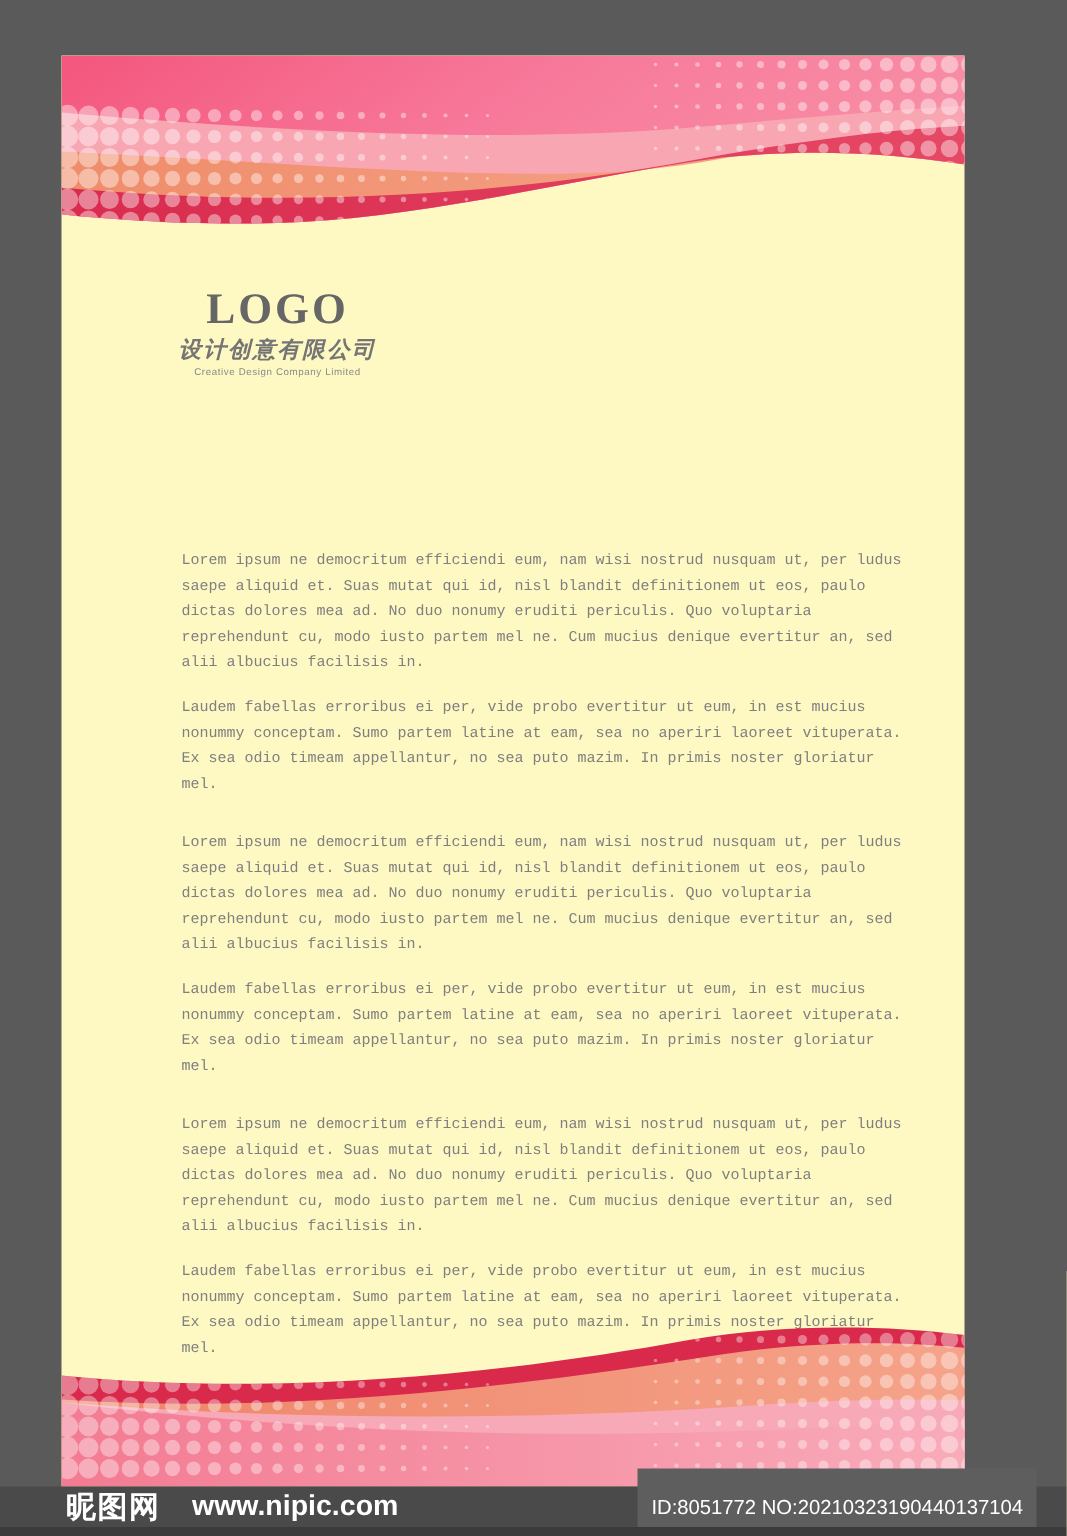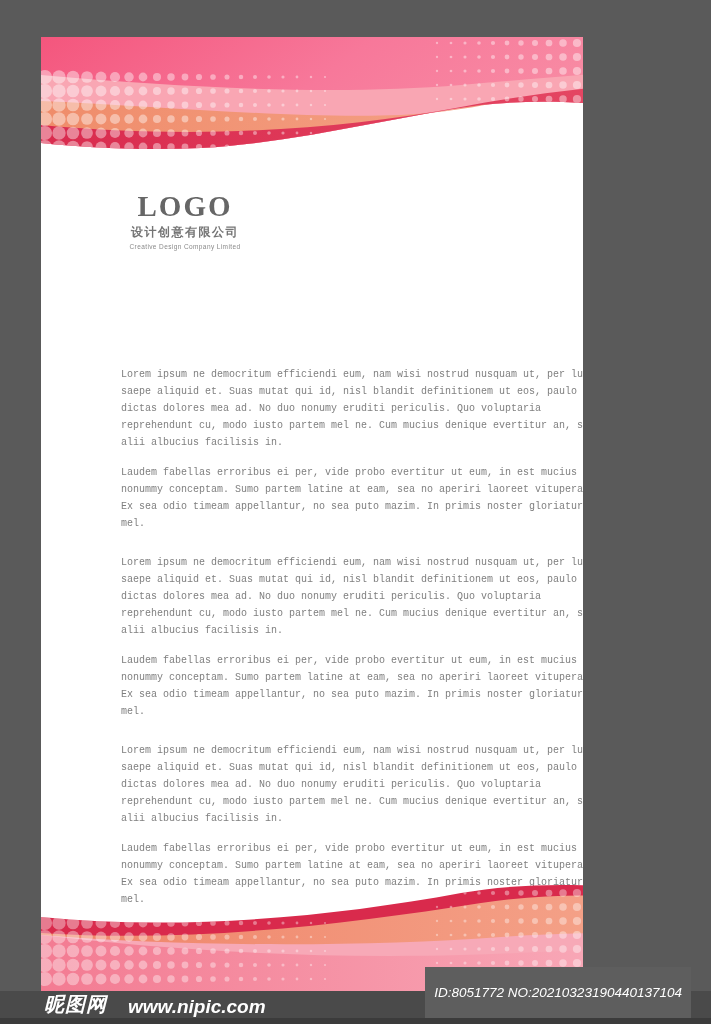--- a/index.html
+++ b/index.html
@@ -1,30 +1,30 @@
 <!DOCTYPE html>
 <html><head>
 <meta charset="utf-8">
 <style>
   html,body{margin:0;padding:0;}
   body{font-family:"Liberation Sans",sans-serif;background:#444;}
   .canvas{position:relative;width:711px;height:1024px;background:#5a5a5a;overflow:hidden;}
-  .page{position:absolute;left:41px;top:37px;width:542px;height:954px;background:#ffffff;overflow:hidden;}
+  .page{position:absolute;left:41px;top:37px;width:602px;height:954px;background:#fef9c3;overflow:hidden;}
   .header-wave{position:absolute;left:0;top:0;width:634px;height:125px;display:block;}
   .footer-wave{position:absolute;left:0;bottom:0;width:634px;height:136px;display:block;}
   .logo-block{position:absolute;left:78px;top:155px;width:132px;text-align:center;}
   .logo-text{font-family:"Liberation Serif",serif;font-weight:bold;font-size:29px;line-height:1;color:#666666;letter-spacing:2px;}
-  .logo-cn{font-size:12px;font-weight:600;color:#757575;letter-spacing:1.5px;margin-top:3px;white-space:nowrap;}
+  .logo-cn{font-size:15px;font-weight:600;color:#757575;letter-spacing:1.5px;margin-top:3px;white-space:nowrap;font-style:italic;}
   .logo-en{font-size:6.5px;color:#8a8a8a;letter-spacing:0.4px;margin-top:2px;white-space:nowrap;}
   .title{position:absolute;left:79px;top:243px;margin:0;font-family:"Liberation Serif",serif;font-weight:400;font-size:35px;color:#6c6c6c;letter-spacing:1px;}
   .content{position:absolute;left:80px;top:316px;width:481px;}
   .section{margin-bottom:22px;}
   .content p{font-family:Liberation Mono, monospace;font-size:10px;line-height:17px;color:#7f7f7f;margin:13px 0 9px 0;}
   .bottom-bar{position:absolute;left:0;top:991px;width:711px;height:33px;background:#4a4a4a;}
-  .bar-row{position:absolute;left:0;top:0;right:0;height:27px;display:flex;align-items:flex-end;font-style:italic;}
+  .bar-row{position:absolute;left:0;top:0;right:0;height:27px;display:flex;align-items:center;}
   .bar-strip{position:absolute;left:0;bottom:0;width:100%;height:6px;background:#3b3b3b;}
   .site-name{font-size:20px;font-weight:bold;color:#ffffff;margin-left:44px;letter-spacing:1px;font-family:"DejaVu Sans",sans-serif;}
   .site-url{font-size:19px;font-weight:bold;color:#ffffff;margin-left:21px;font-family:"Liberation Sans",sans-serif;}
   .id-box{margin-left:auto;margin-right:20px;background:#5e5e5e;color:#ffffff;font-size:13.5px;padding:18px 9px;white-space:nowrap;font-family:"Liberation Sans",sans-serif;}
 </style>
 </head>
 <body>
 
 <div class="canvas">
   <div class="page">

